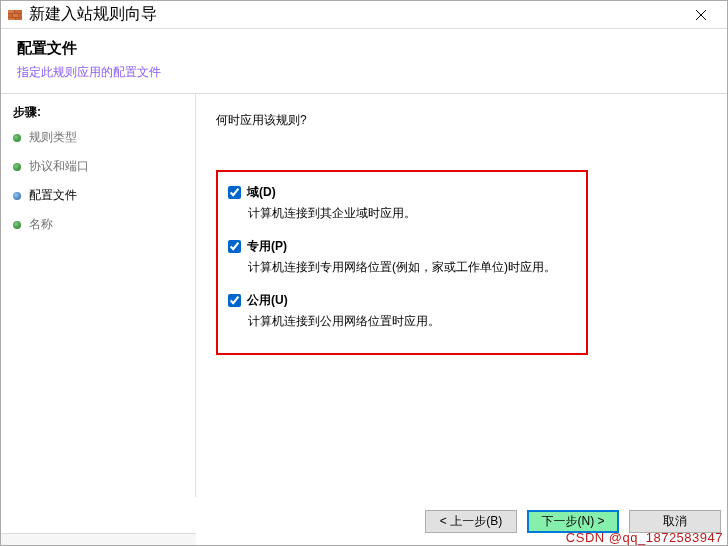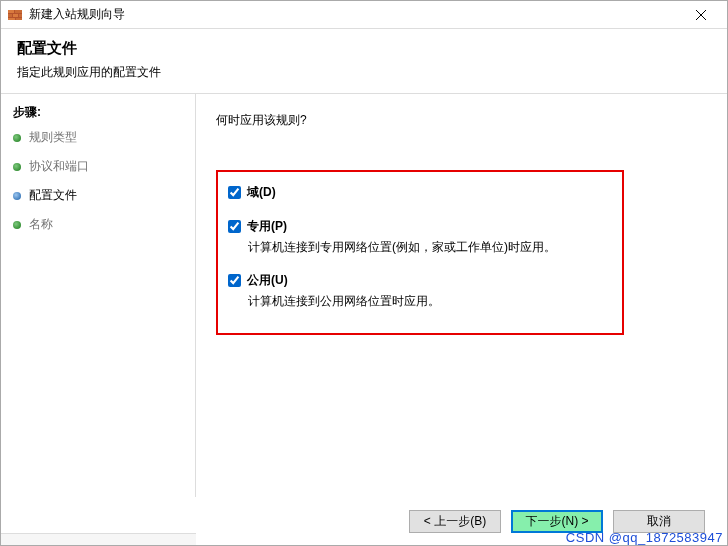--- a/index.html
+++ b/index.html
@@ -1,46 +1,46 @@
 <!DOCTYPE html>
 <html><head>
 <meta charset="utf-8">
 <style>
   * { box-sizing: border-box; margin: 0; padding: 0; }
   body { font-family: "Microsoft YaHei", "Segoe UI", Tahoma, sans-serif; font-size: 12px; background: #fff; color: #000; }
   .window { width: 728px; height: 546px; border: 1px solid #aaa; position: relative; display: flex; flex-direction: column; }
   .titlebar { height: 28px; display: flex; align-items: center; padding: 0 6px; border-bottom: 1px solid #ddd; }
   .titlebar .icon { width: 16px; height: 16px; margin-right: 6px; display: inline-block; }
-  .titlebar .title { flex: 1; font-size: 12px; }
+  .titlebar .title { flex: 1; font-size: 16px; }
   .titlebar .close { width: 40px; height: 100%; display: flex; align-items: center; justify-content: center; cursor: pointer; }
   .header { padding: 10px 16px 12px 16px; border-bottom: 1px solid #ddd; }
   .header h1 { font-size: 15px; font-weight: bold; margin-bottom: 6px; }
-  .header .sub { font-size: 12px; color: #000000; }
+  .header .sub { font-size: 12px; color: #8b5cf6; }
   .body { flex: 1; display: flex; overflow: hidden; }
   .sidebar { width: 195px; border-right: 1px solid #ddd; padding: 10px 6px; }
   .sidebar .steps-title { font-weight: bold; font-size: 12px; margin-bottom: 2px; padding-left: 6px; }
   .step { display: flex; align-items: center; padding: 6px 6px; cursor: pointer; }
   .step .bullet { width: 8px; height: 8px; border-radius: 50%; margin-right: 8px; display: inline-block; }
   .bullet-done { background: radial-gradient(circle at 3px 3px, #7ec97e, #1a7a1a); }
   .bullet-current { background: radial-gradient(circle at 3px 3px, #9cc6f0, #1a5fa7); }
   .step-link { color: #737373; }
   .step-current { color: #000; background: transparent; }
   .content { flex: 1; padding: 18px 20px; position: relative; }
   .question { margin-bottom: 41px; font-size: 12px; }
-  .highlight-box { border: 2px solid #e60000; padding: 12px 10px; width: 408px; }
+  .highlight-box { border: 2px solid #e60000; padding: 12px 10px; width: 372px; }
   .opt { margin-bottom: 16px; }
   .opt:last-child { margin-bottom: 11px; }
   .opt label { display: inline-flex; align-items: center; cursor: pointer; }
   .opt input[type=checkbox] { margin-right: 6px; width: 13px; height: 13px; accent-color: #0066cc; }
   .opt .opt-title { font-weight: bold; font-size: 12px; }
   .opt .opt-desc { margin-left: 20px; margin-top: 3px; font-size: 12px; color: #000; }
-  .footer { height: 48px; display: flex; align-items: center; justify-content: flex-end; padding: 0 22px; gap: 10px; }
+  .footer { height: 48px; display: flex; align-items: center; justify-content: flex-end; padding: 0 6px; gap: 10px; }
   .btn { min-width: 92px; height: 23px; font-size: 12px; background: #e1e1e1; border: 1px solid #adadad; cursor: pointer; padding: 0 8px; font-family: inherit; }
   .btn-default { border: 2px solid #0078d7; background: #86efac; }
-  .watermark { position: absolute; right: 4px; bottom: 0px; color: #1d4ed8; font-size: 13px; letter-spacing: 0.5px; pointer-events: none; }
+  .watermark { position: absolute; right: 4px; bottom: 0px; color: #b91c1c; font-size: 13px; letter-spacing: 0.5px; pointer-events: none; }
   .bg-fragment { position:absolute; left:0; bottom:0; width:195px; height:12px; border-top:1px solid #ddd; background:#f6f6f6; pointer-events:none; }
 </style>
 </head>
 <body>
 
 <div class="window">
 
   <div class="titlebar">
     <span class="icon">
       <svg viewBox="0 0 16 16" width="16" height="16">
@@ -94,20 +94,21 @@
     <div class="content">
       <div class="question">何时应用该规则?</div>
 
       <div class="highlight-box">
 
         <div class="opt">
           <label>
             <input type="checkbox" checked="" style="">
             <span class="opt-title">域(D)</span>
           </label>
+          <div class="opt-desc">计算机连接到其企业域时应用。</div>
         </div>
 
         <div class="opt">
           <label>
             <input type="checkbox" checked="" style="">
             <span class="opt-title">专用(P)</span>
           </label>
           <div class="opt-desc">计算机连接到专用网络位置(例如，家或工作单位)时应用。</div>
         </div>
 

